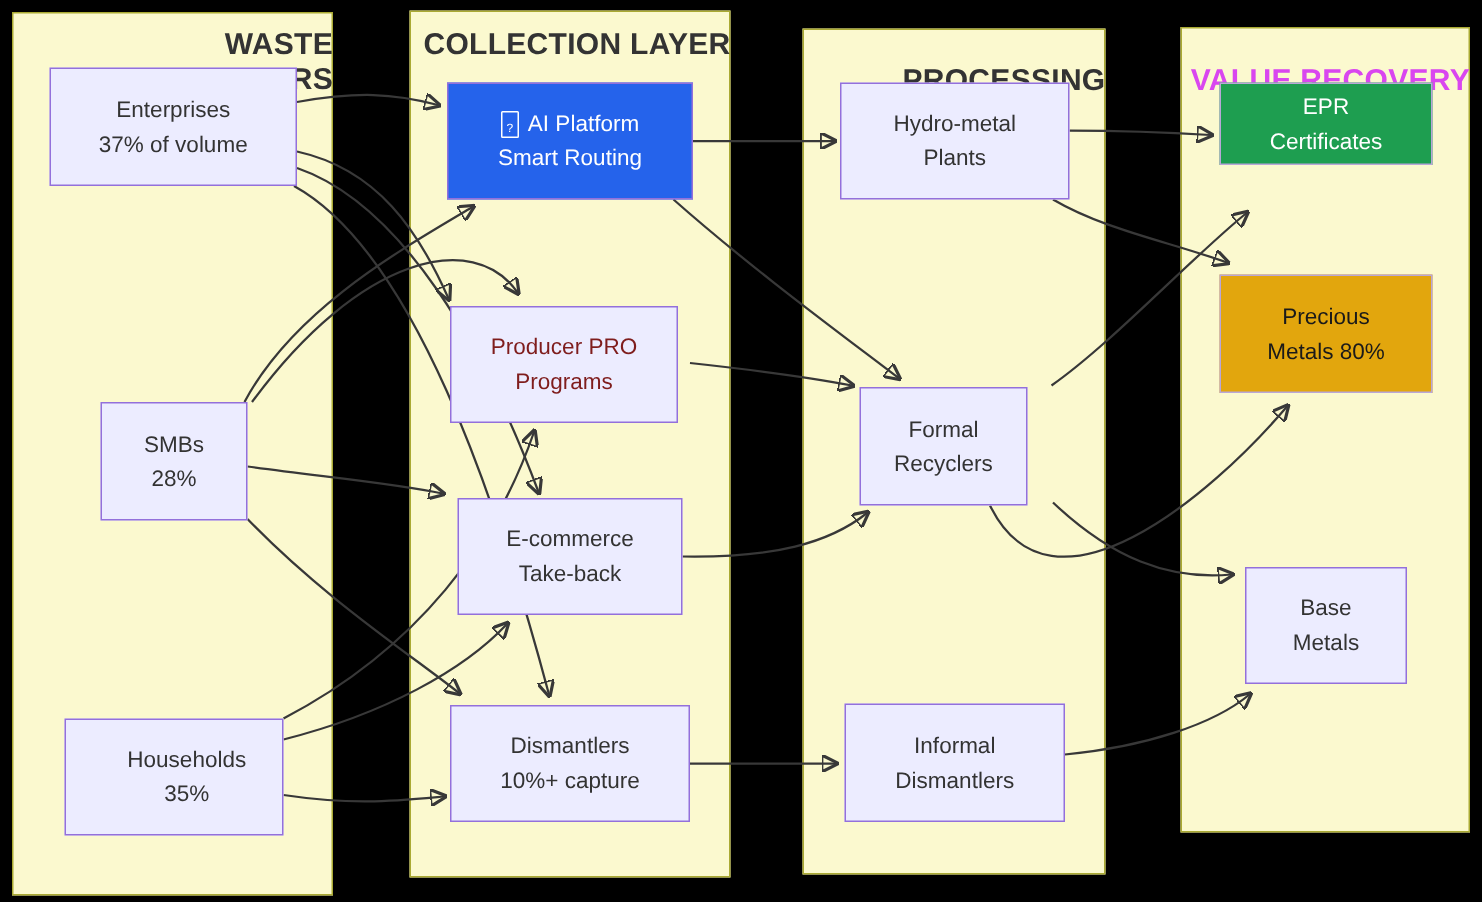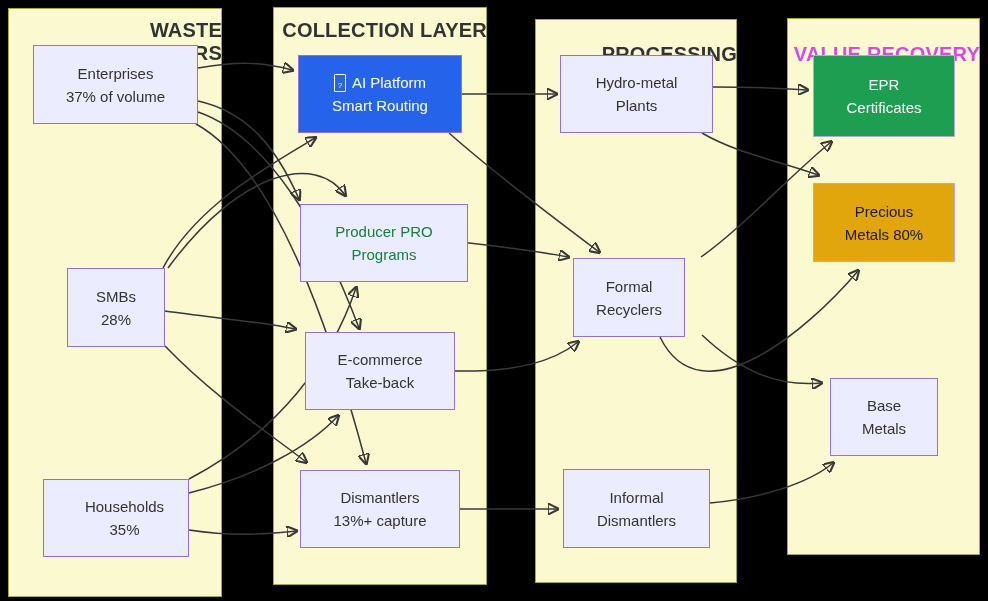--- a/index.html
+++ b/index.html
@@ -83,57 +83,57 @@
         </span>
         <span class="line">35%</span>
       </div>
       <div class="node" style="left: 298px; top: 55px; width: 164px; height: 78px; background: rgb(37, 99, 235); border-color: rgb(147, 112, 219); color: rgb(255, 255, 255);">
         <span class="line line1">
           <span class="missing-glyph">?</span>
           <span>AI Platform</span>
         </span>
         <span class="line">Smart Routing</span>
       </div>
-      <div class="node" style="left: 300px; top: 204px; width: 168px; height: 78px; background: rgb(236, 236, 255); border-color: rgb(147, 112, 219); color: #15803d;">
+      <div class="node" style="left: 300px; top: 204px; width: 152px; height: 78px; background: rgb(236, 236, 255); border-color: rgb(147, 112, 219); color: #7f1d1d;">
         <span class="line line1">
           <span>Producer PRO</span>
         </span>
         <span class="line">Programs</span>
       </div>
       <div class="node" style="left: 305px; top: 332px; width: 150px; height: 78px; background: rgb(236, 236, 255); border-color: rgb(147, 112, 219); color: rgb(51, 51, 51);">
         <span class="line line1">
           <span>E-commerce</span>
         </span>
         <span class="line">Take-back</span>
       </div>
       <div class="node" style="left: 300px; top: 470px; width: 160px; height: 78px; background: rgb(236, 236, 255); border-color: rgb(147, 112, 219); color: rgb(51, 51, 51);">
         <span class="line line1">
           <span>Dismantlers</span>
         </span>
-        <span class="line">13%+ capture</span>
+        <span class="line">10%+ capture</span>
       </div>
       <div class="node" style="left: 560px; top: 55px; width: 153px; height: 78px; background: rgb(236, 236, 255); border-color: rgb(147, 112, 219); color: rgb(51, 51, 51);">
         <span class="line line1">
           <span>Hydro-metal</span>
         </span>
         <span class="line">Plants</span>
       </div>
       <div class="node" style="left: 573px; top: 258px; width: 112px; height: 79px; background: rgb(236, 236, 255); border-color: rgb(147, 112, 219); color: rgb(51, 51, 51);">
         <span class="line line1">
           <span>Formal</span>
         </span>
         <span class="line">Recyclers</span>
       </div>
       <div class="node" style="left: 563px; top: 469px; width: 147px; height: 79px; background: rgb(236, 236, 255); border-color: rgb(147, 112, 219); color: rgb(51, 51, 51);">
         <span class="line line1">
           <span>Informal</span>
         </span>
         <span class="line">Dismantlers</span>
       </div>
-      <div class="node" style="left: 813px; top: 55px; width: 142px; height: 82px; background: rgb(30, 158, 80); border-color: rgb(185, 167, 216); color: rgb(255, 255, 255);">
+      <div class="node" style="left: 813px; top: 55px; width: 142px; height: 55px; background: rgb(30, 158, 80); border-color: rgb(185, 167, 216); color: rgb(255, 255, 255);">
         <span class="line line1">
           <span>EPR</span>
         </span>
         <span class="line">Certificates</span>
       </div>
       <div class="node" style="left: 813px; top: 183px; width: 142px; height: 79px; background: rgb(226, 166, 13); border-color: rgb(185, 167, 216); color: rgb(26, 26, 26);">
         <span class="line line1">
           <span>Precious</span>
         </span>
         <span class="line">Metals 80%</span>

